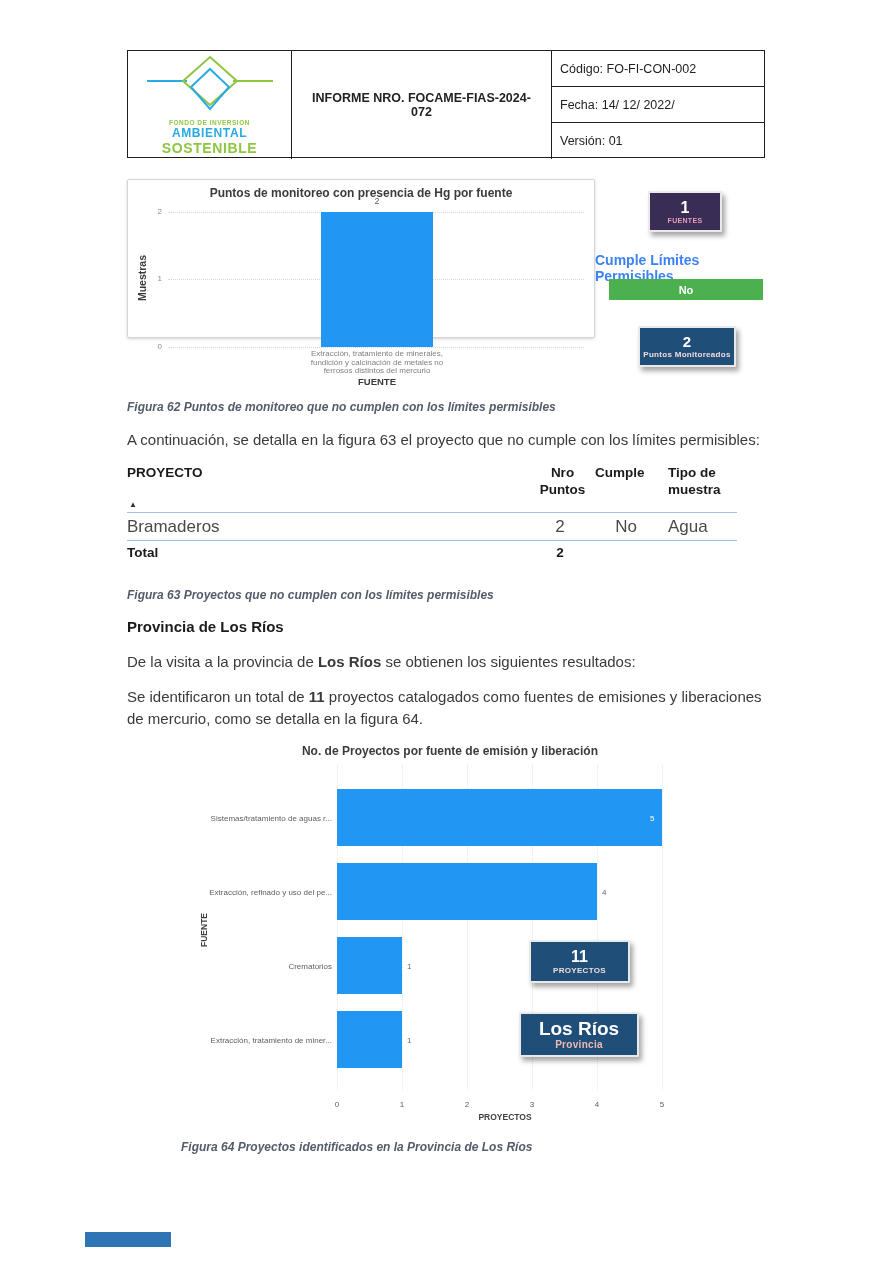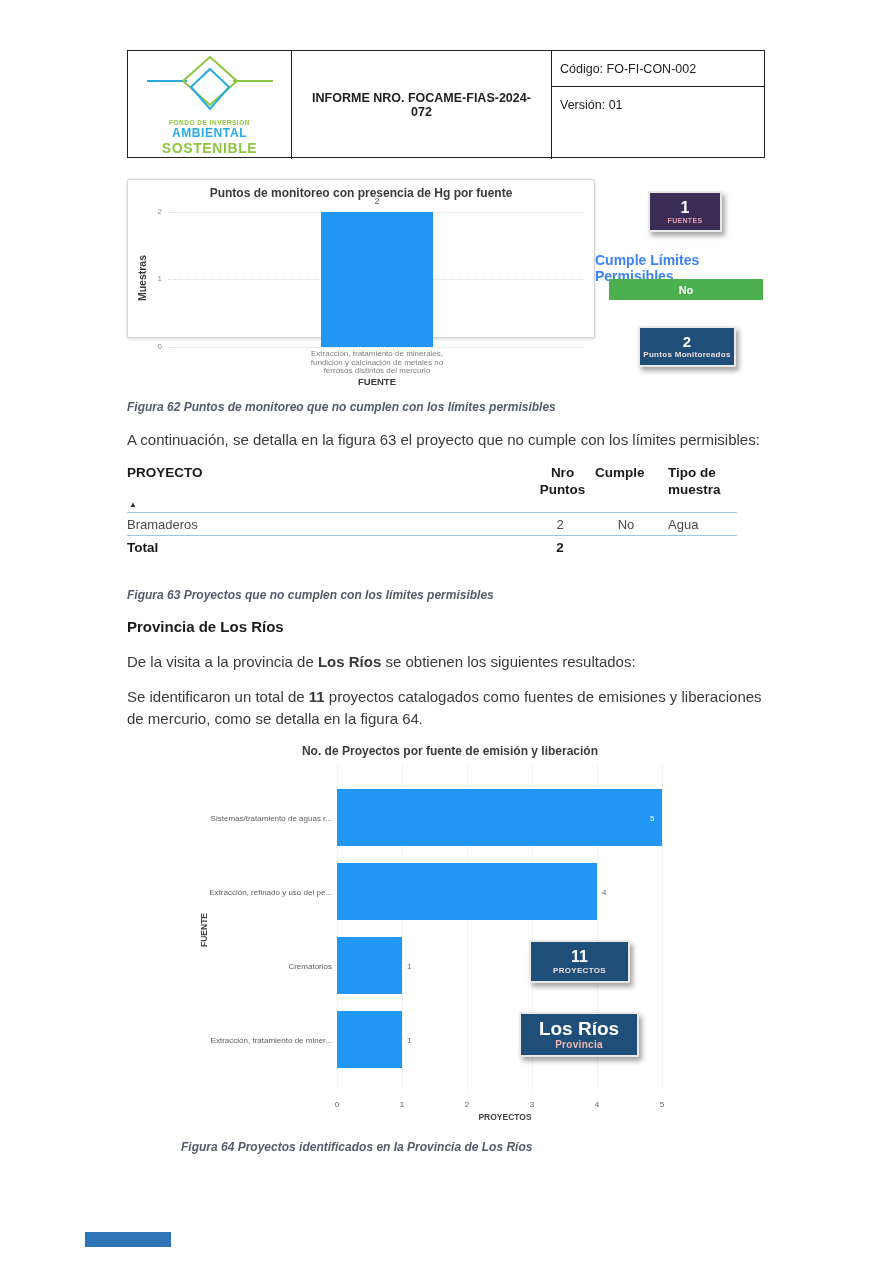--- a/index.html
+++ b/index.html
@@ -62,21 +62,21 @@
   .section-heading { position:absolute; font-size:15px; font-weight:bold; color:#1c1c1c; }
 
   
   .fig-table { position:absolute; left:127px; top:464px; width:610px; font-size:13.5px; }
   .fig-row { display:grid; grid-template-columns:400px 66px 66px 78px; }
   .fig-head { font-weight:bold; color:#1a1a1a; line-height:17px; }
   .fig-head .c2 { padding-left:5px;text-align:center; }
   .fig-head .c3 { padding-left:2px; }
   .fig-head .c4 { padding-left:9px; }
   .sort-row { padding:2px 0 3px 2px; font-size:8px; color:#333; border-bottom:1px solid #9DC3E6; }
-  .data-row { font-size:13px; color:#4a4a4a; padding:4px 0 3px 0; border-bottom:1px solid #9DC3E6; }
+  .data-row { font-size:17px; color:#4a4a4a; padding:4px 0 3px 0; border-bottom:1px solid #9DC3E6; }
   .data-row .c2 { text-align:center; }
   .data-row .c3 { text-align:center; }
   .data-row .c4 { padding-left:9px; }
   .total-row { font-weight:bold; color:#1a1a1a; padding:4px 0; }
   .total-row .c2 { text-align:center; }
 
   .footer-bar { position:absolute; left:85px; top:1232px; width:86px; height:15px; background:#2E75B6; }
 </style>
 </head>
 <body>
@@ -92,20 +92,21 @@
           <polygon points="65,3 92,27 65,51 38,27" fill="none" stroke="#8DC63F" stroke-width="2"></polygon>
           <polygon points="65,15 84,33 65,55 46,33" fill="none" stroke="#29ABE2" stroke-width="2"></polygon>
         </svg>
       </span>
       <div class="logo-text1">FONDO DE INVERSION</div>
       <div class="logo-text2">AMBIENTAL</div>
       <div class="logo-text3">SOSTENIBLE</div>
     </div>
     <div class="hdr-title-cell">INFORME NRO. FOCAME-FIAS-2024-072</div>
     <div class="hdr-meta-cell">Código: FO-FI-CON-002</div>
+    <div class="hdr-meta-cell">Fecha: 14/ 12/ 2022/</div>
     <div class="hdr-meta-cell last">Versión: 01</div>
   </div>
 
   <div class="chart1-panel">
     <div class="chart-title abs" style="left:0; right:0; top:6px;">Puntos de monitoreo con presencia de Hg por fuente</div>
 
     <div class="gridline-h" style="left:40px; width:416px; top:32px;"></div>
     <div class="gridline-h" style="left:40px; width:416px; top:99px;"></div>
     <div class="gridline-h" style="left:40px; width:416px; top:167px;"></div>
 

